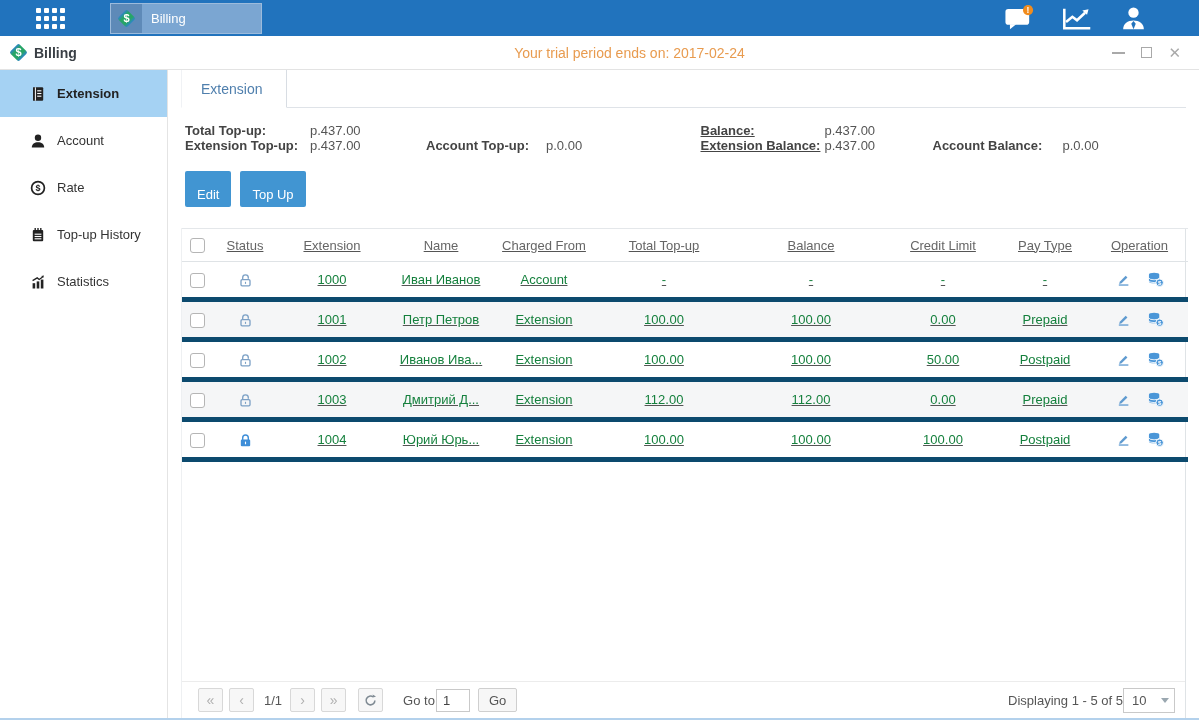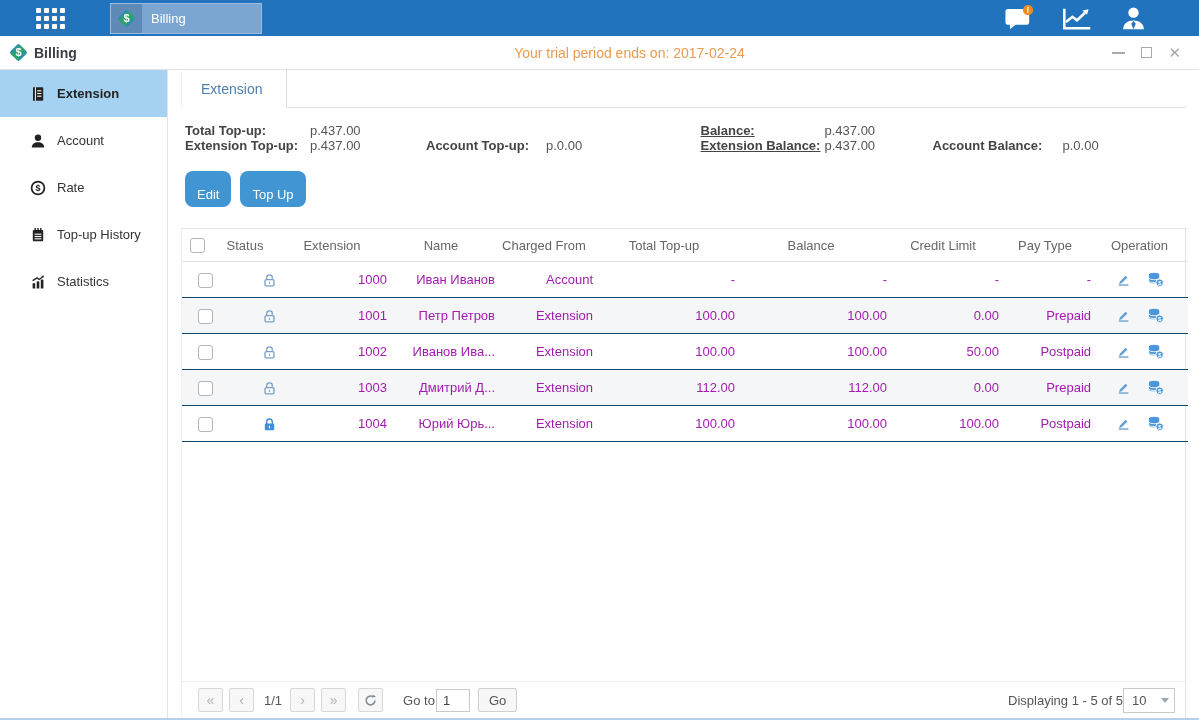--- a/index.html
+++ b/index.html
@@ -53,27 +53,27 @@
   .w2 { width:120px; }
   .val { color:#555; }
   .v1 { width:116px; }
   .sum-col.right { padding-left:13px; }
   .sum-col.right .w1 { width:128px;text-decoration:underline; }
   .sum-col.right .v1 { width:108px; }
   .sum-col.right .w2 { width:130px; }
 
   
   .btn-row { margin-top:18px; display:flex; gap:9px; flex:0 0 auto; padding-left:4px; }
-  .btn { background:#4195d2; color:#fff; border:none; font-size:13px; height:36px; padding:16px 12px; border-radius:8px; cursor:pointer; font-family:inherit; }
+  .btn { background:#4195d2; color:#fff; border:none; font-size:13px; height:36px; padding:16px 12px; border-radius:2px; cursor:pointer; font-family:inherit; }
 
   
   .grid { margin-top:21px; flex:1; display:flex; flex-direction:column; border-left:1px solid #eef0f2; border-right:1px solid #dfe3e6; min-height:0; }
-  table { width:100%; border-collapse:collapse; table-layout:fixed; flex:0 0 auto; }
+  table { width:100%; border-collapse:collapse; table-layout:fixed; flex:0 0 auto;text-decoration:underline; }
   th { font-weight:normal; color:#666; border-top:1px solid #e4e7ea; border-bottom:1px solid #dfe3e6; height:33px; text-align:center; font-size:13px; }
-  td { height:35px; text-align:right; color:#a21caf; border-bottom:1px solid #0c4a6e; font-size:13px; overflow:hidden; white-space:nowrap; }
+  td { height:35px; text-align:center; color:#15803d; border-bottom:5px solid #0c4a6e; font-size:13px; overflow:hidden; white-space:nowrap; }
   tr.alt td { background:#f5f6f7; }
   .cb { display:inline-block; width:15px; height:15px; border:1px solid #b5b5b5; border-radius:3px; background:#fff; vertical-align:middle; cursor:pointer; }
   .lock svg { display:none; vertical-align:middle; }
   .lock.unlocked svg.u { display:inline; }
   .lock.locked svg.l { display:inline; }
   .op-cell { display:flex; justify-content:center; align-items:center; gap:16px; height:35px; }
   .op-ico { cursor:pointer; display:flex; }
   .grid-spacer { flex:1; }
 
   

